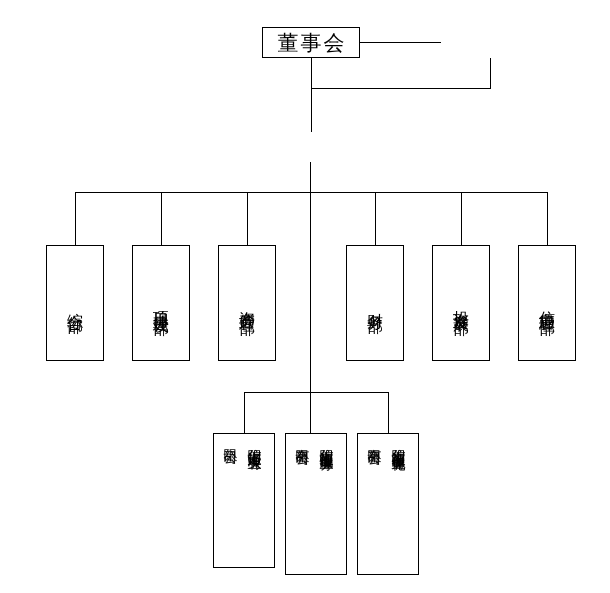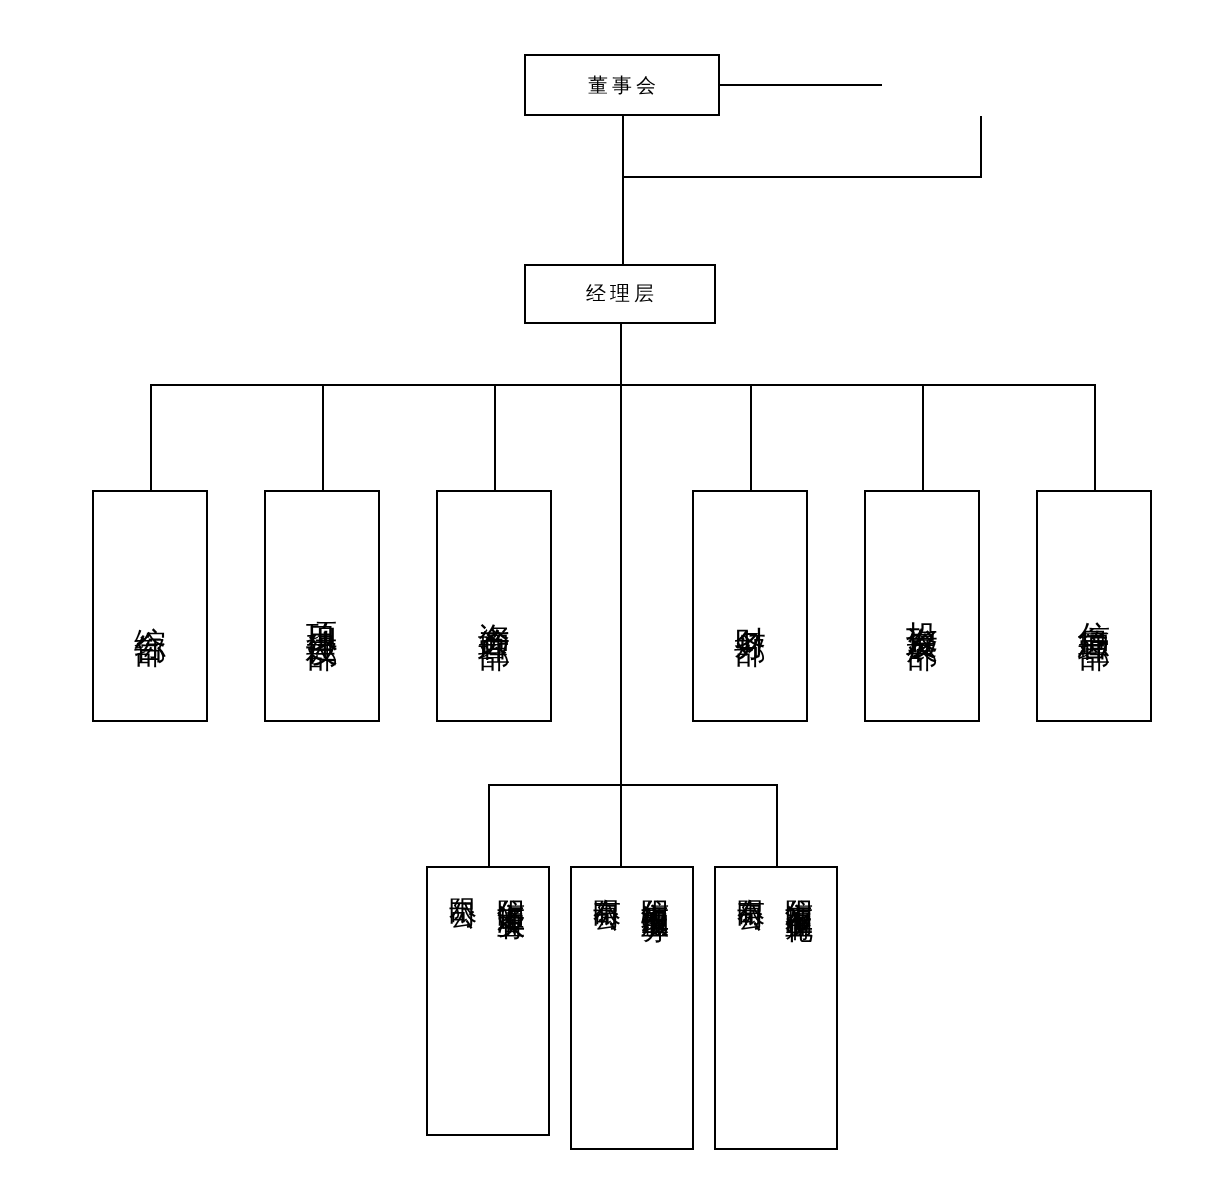--- a/index.html
+++ b/index.html
@@ -29,21 +29,21 @@
     box-sizing: border-box;
     border: 1px solid var(--line, #000000);
     background: var(--box, #ffffff);
   }
   .node--top {
     display: flex;
     align-items: center;
     justify-content: center;
   }
   .node--top .hlabel {
-    font-size: 10px;
+    font-size: 21px;
     letter-spacing: 2px;
     text-indent: 2px;
     white-space: nowrap;
     font-family: Liberation Mono, monospace;
   }
   .node--dept {
     display: flex;
     align-items: center;
     justify-content: center;
   }
@@ -83,23 +83,20 @@
   <div class="line v" style="left:461px; top:192px; height:53px;"></div>
   <div class="line v" style="left:547px; top:192px; height:53px;"></div>
   <div class="line h" style="left:244px; top:392px; width:145px;"></div>
   <div class="line v" style="left:244px; top:392px; height:41px;"></div>
   <div class="line v" style="left:388px; top:392px; height:41px;"></div>
 
   <div class="node node--top" style="left:262px; top:27px; width:98px; height:31px;">
     <span class="hlabel">董事会</span>
   </div>
 
-  <div class="node node--top" style="left:262px; top:132px; width:96px; height:30px;">
-    <span class="hlabel">经理层</span>
-  </div>
 
   <div class="node node--dept" style="left:46px; top:245px; width:58px; height:116px;">
     <span class="vlabel">综合部</span>
   </div>
   <div class="node node--dept" style="left:132px; top:245px; width:58px; height:116px;">
     <span class="vlabel">项目建设部</span>
   </div>
   <div class="node node--dept" style="left:218px; top:245px; width:58px; height:116px;">
     <span class="vlabel">资产管理部</span>
   </div>

